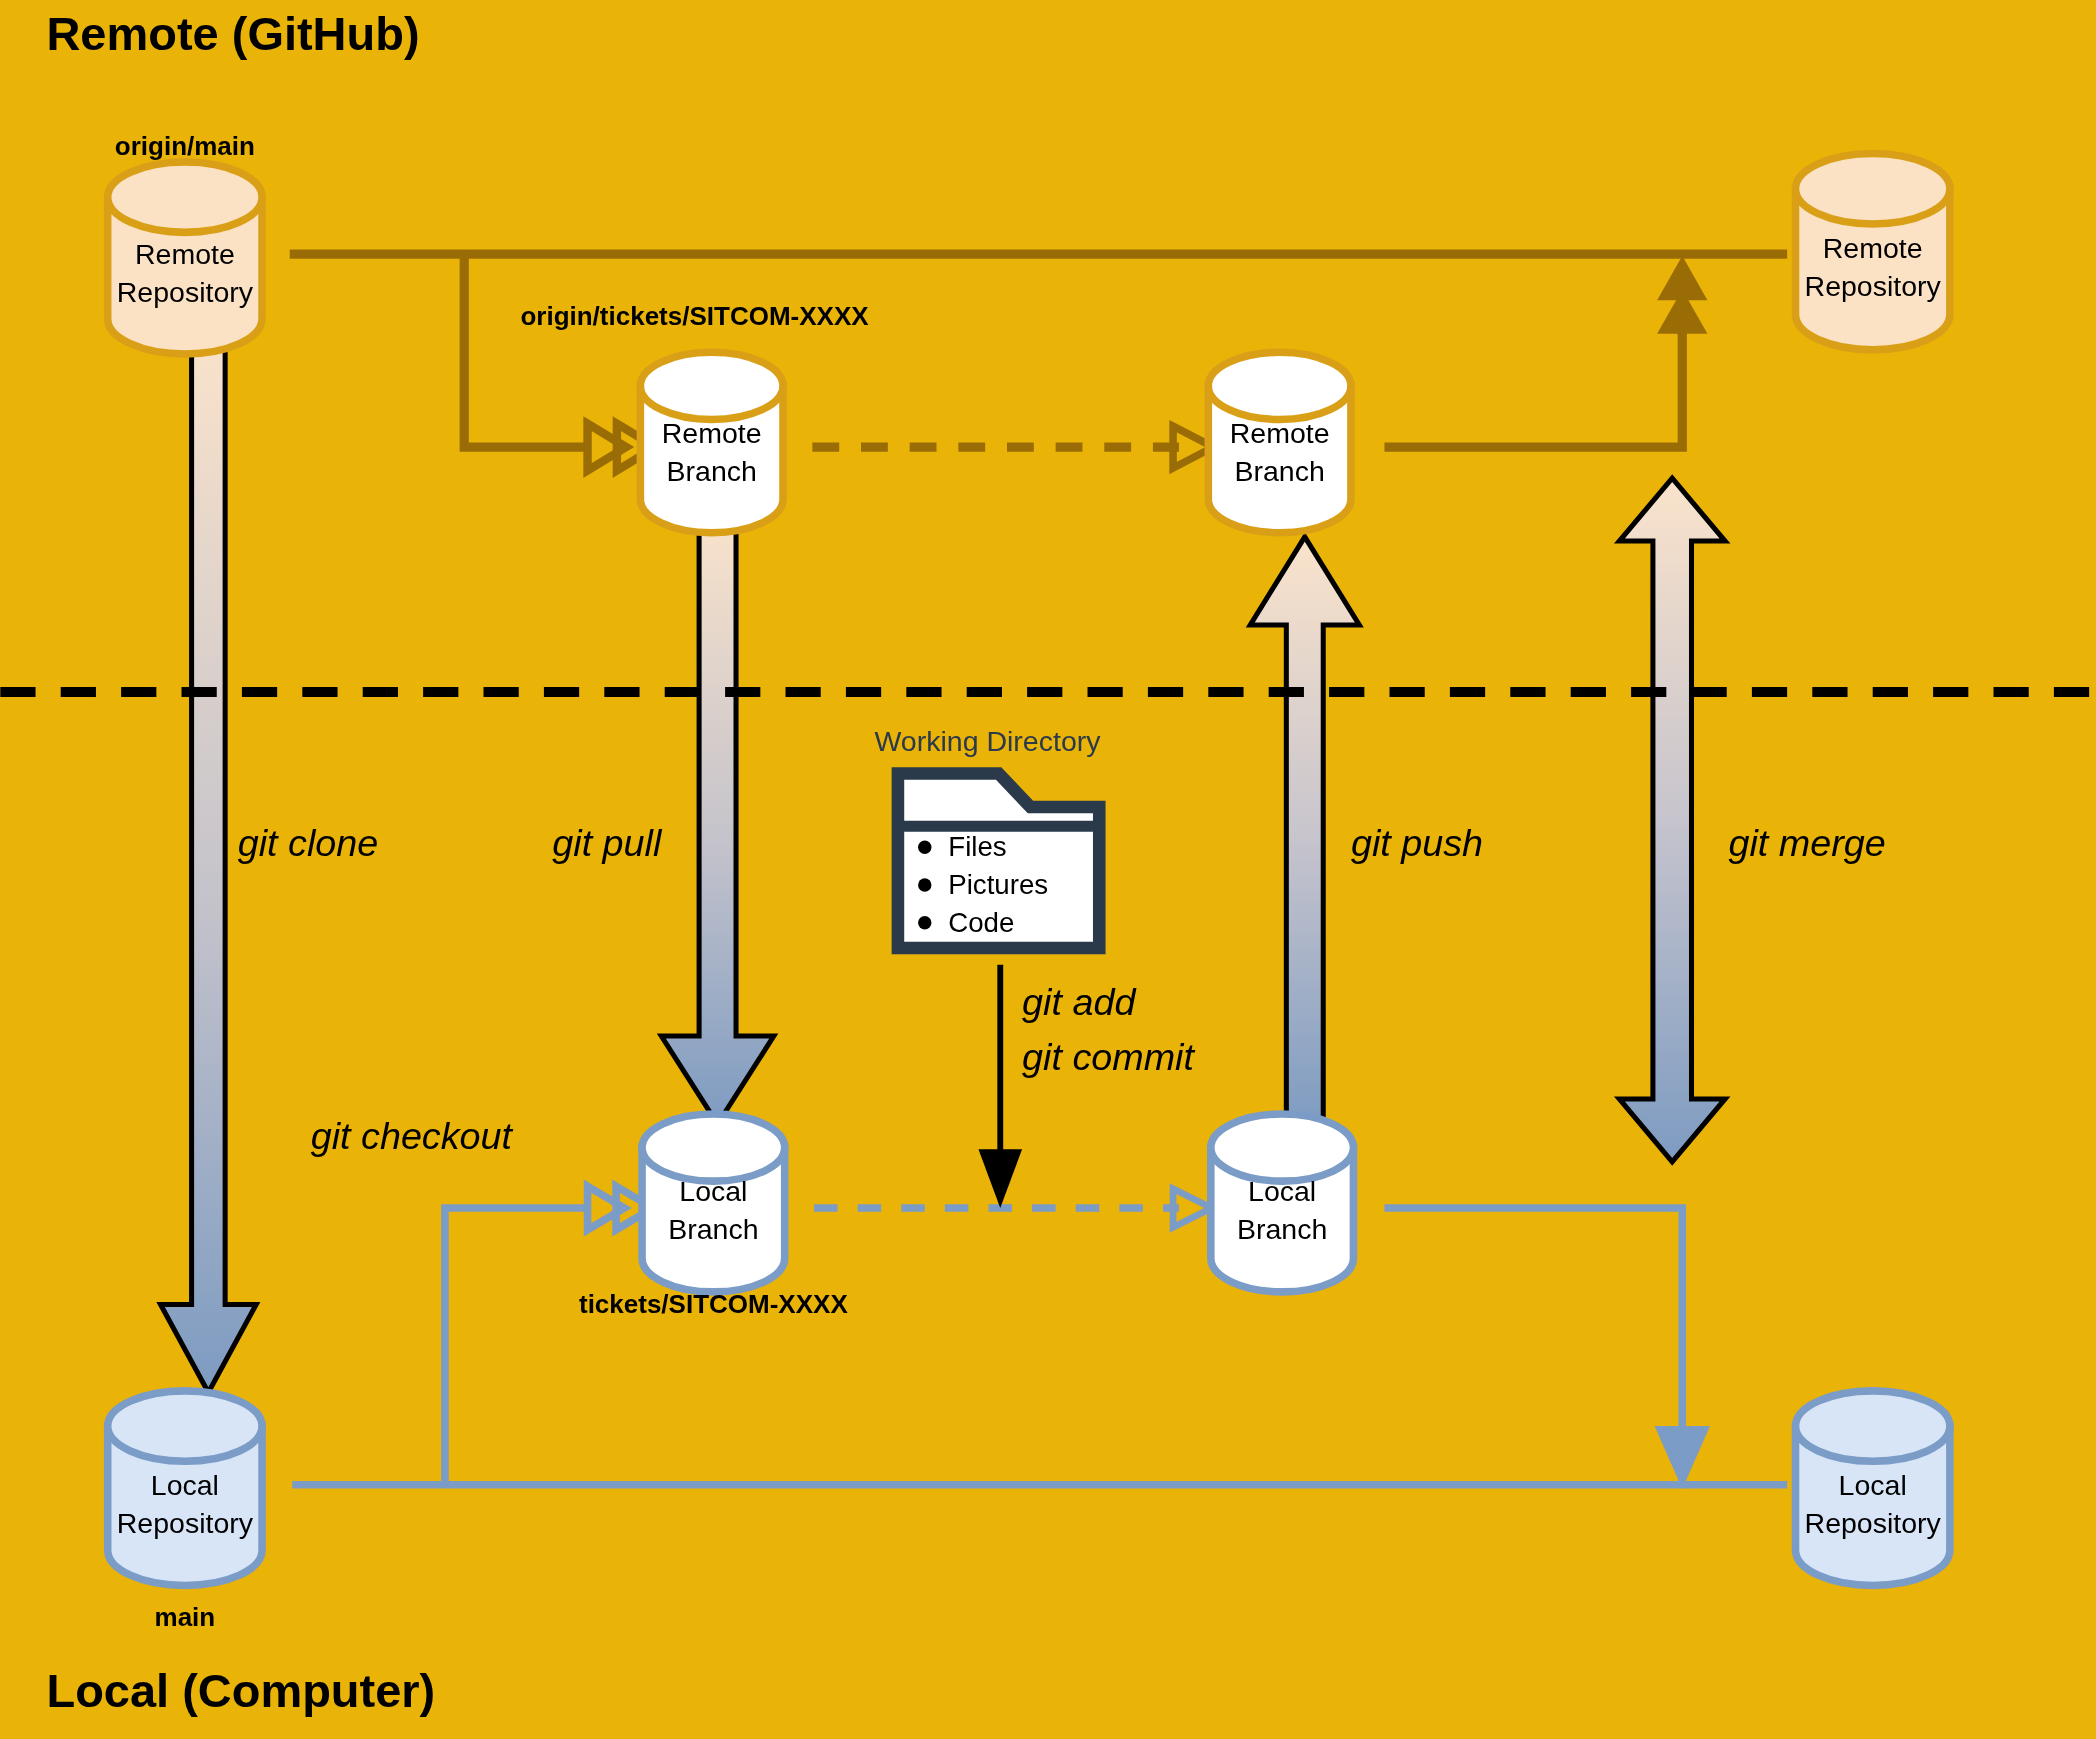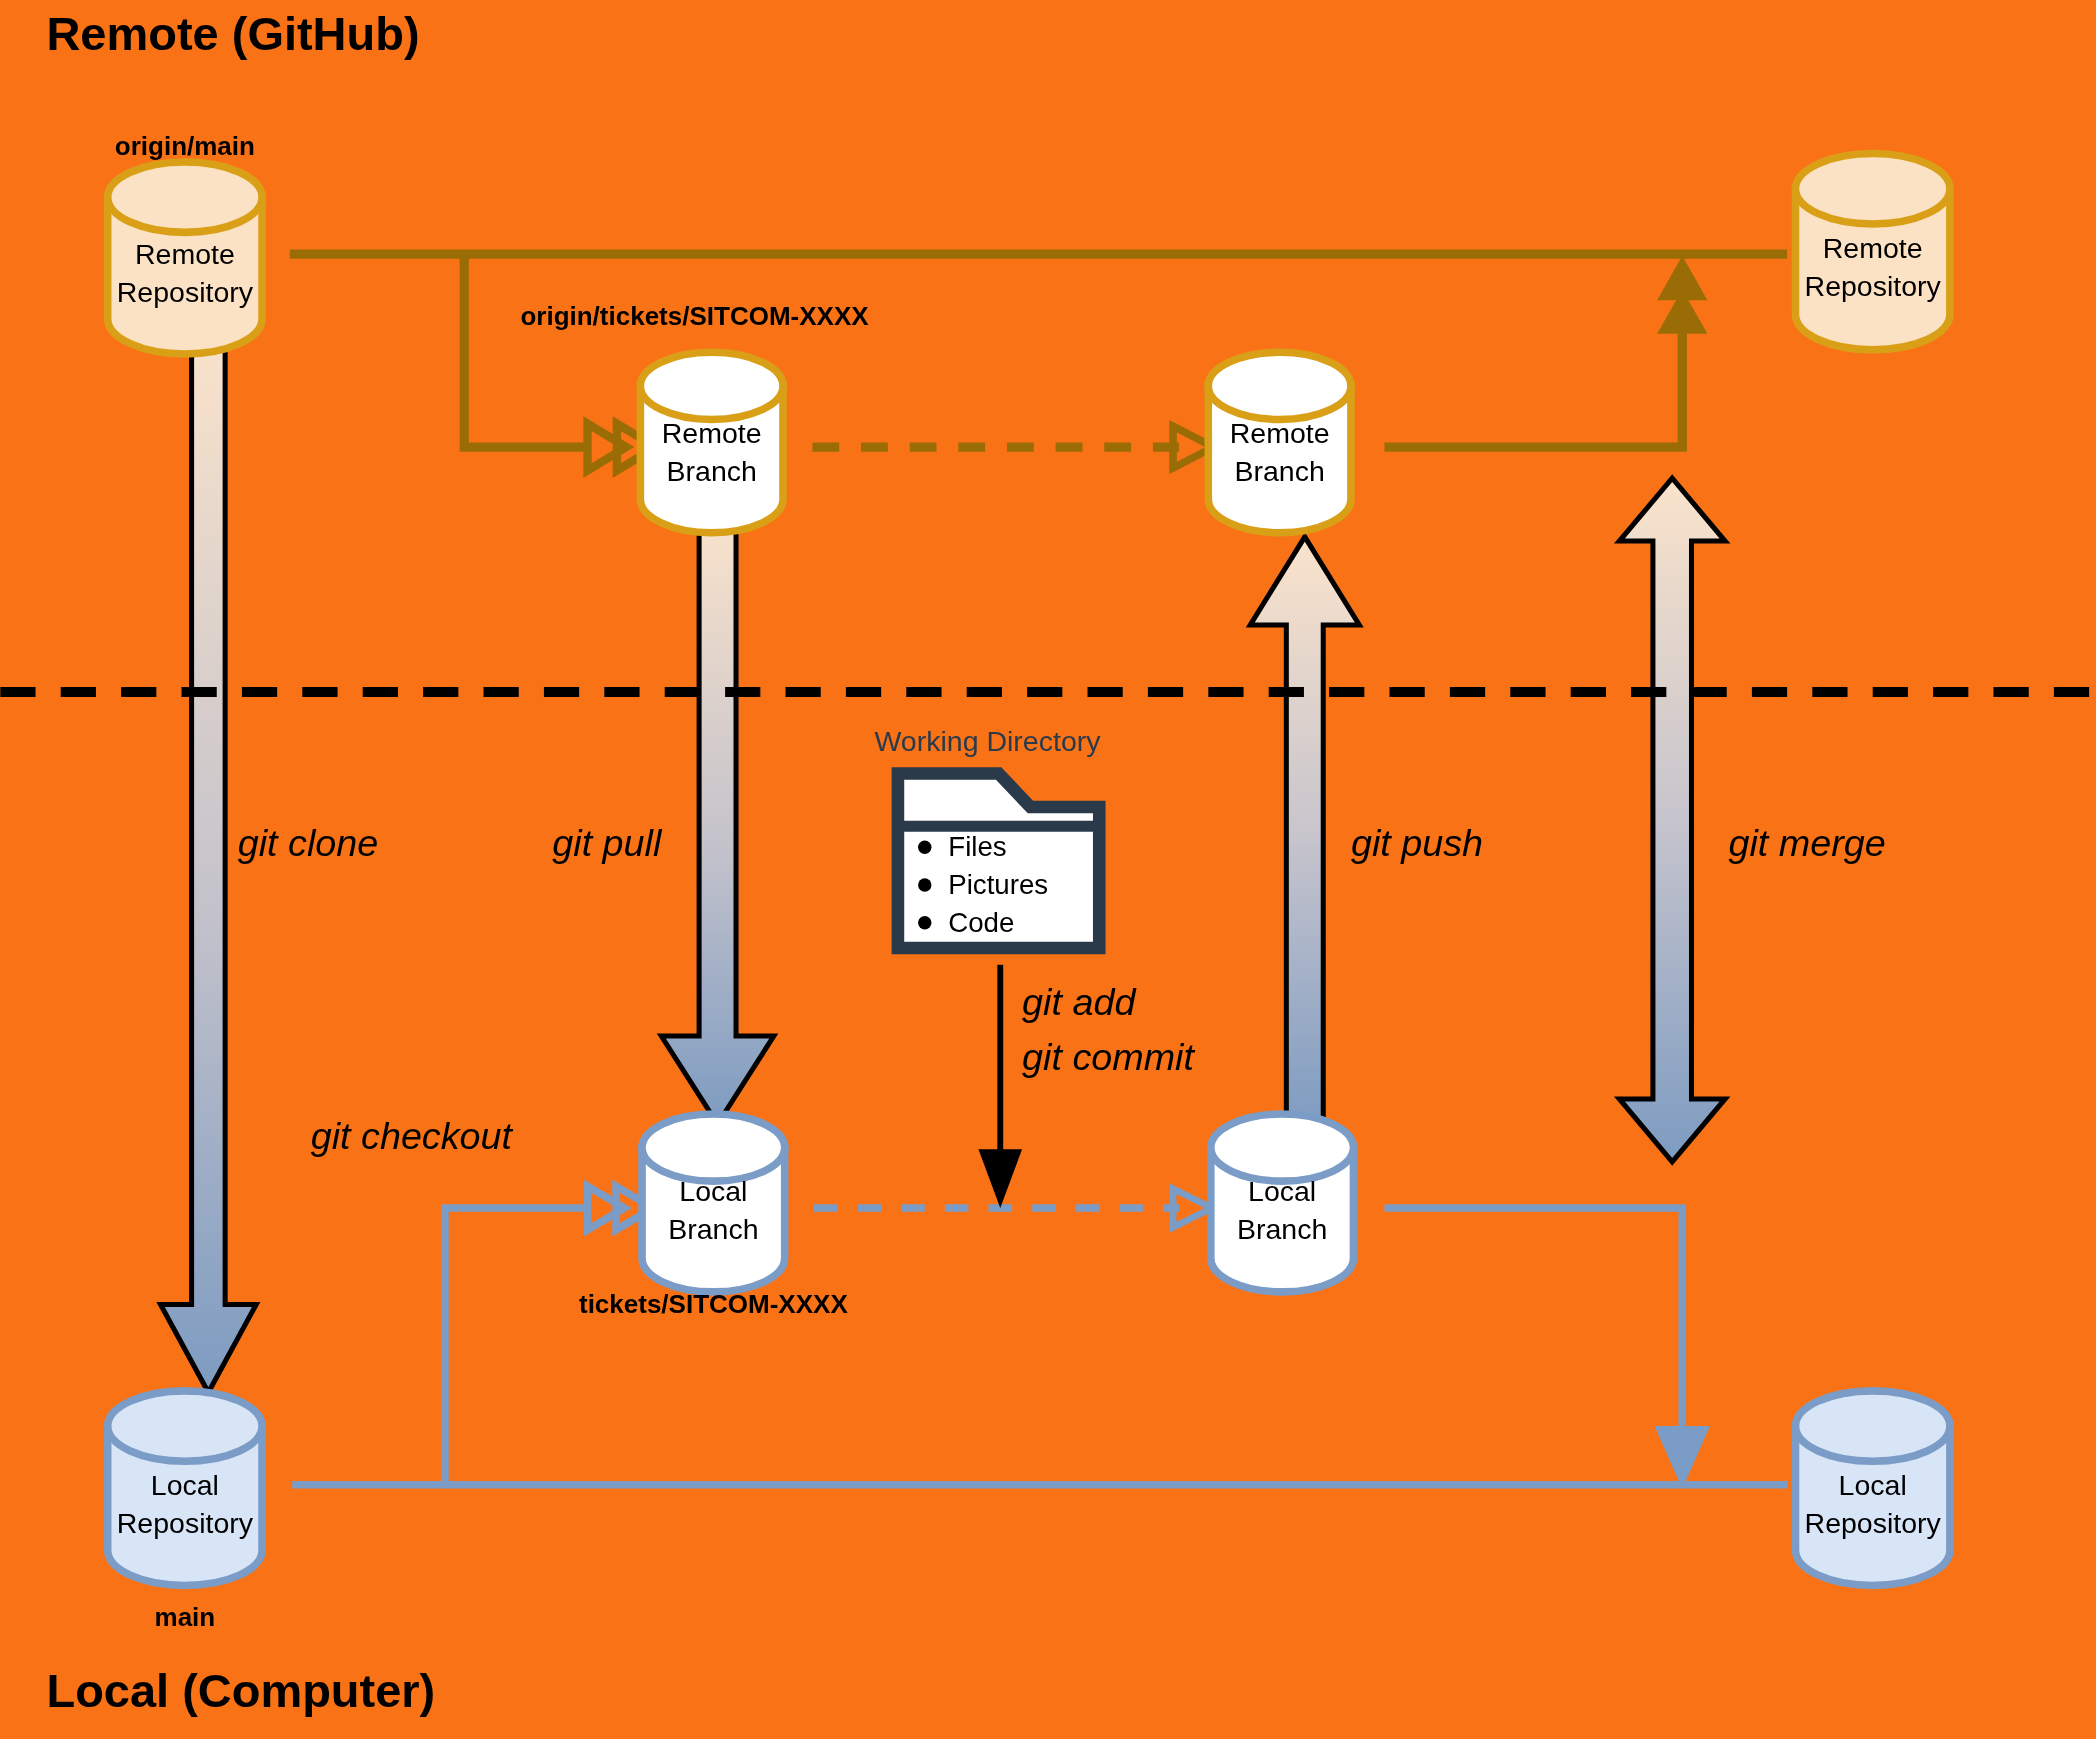--- a/index.html
+++ b/index.html
@@ -1,17 +1,17 @@
 <!DOCTYPE html>
 <html style="font-size:13.4px"><head>
 <meta charset="utf-8">
 <style>
   html,body{margin:0;padding:0;background:#ffffff;}
   body{font-family:"Liberation Sans",sans-serif;}
-  #stage{position:relative;width:2097px;height:1739px;background:#f97316;overflow:hidden;}
+  #stage{position:relative;width:2097px;height:1739px;background:#eab308;overflow:hidden;}
   svg{position:absolute;left:0;top:0;width:2097px;height:1739px;}
   .zone-title{font-family:"Liberation Sans",sans-serif;font-weight:bold;font-size:56px;fill:#000;}
   .branch-tag{font-family:"Liberation Sans",sans-serif;font-weight:bold;font-size:31px;fill:#000;}
   .node-label{font-family:"Liberation Sans",sans-serif;font-size:34px;fill:#000;}
   .cmd-label{font-family:"Liberation Sans",sans-serif;font-style:italic;font-size:45px;fill:#000;}
   .wd-title{font-family:"Liberation Sans",sans-serif;font-size:34px;fill:#2b3a4a;}
   .wd-item{font-family:"Liberation Sans",sans-serif;font-size:33px;fill:#000;}
 </style>
 </head>
 <body>

